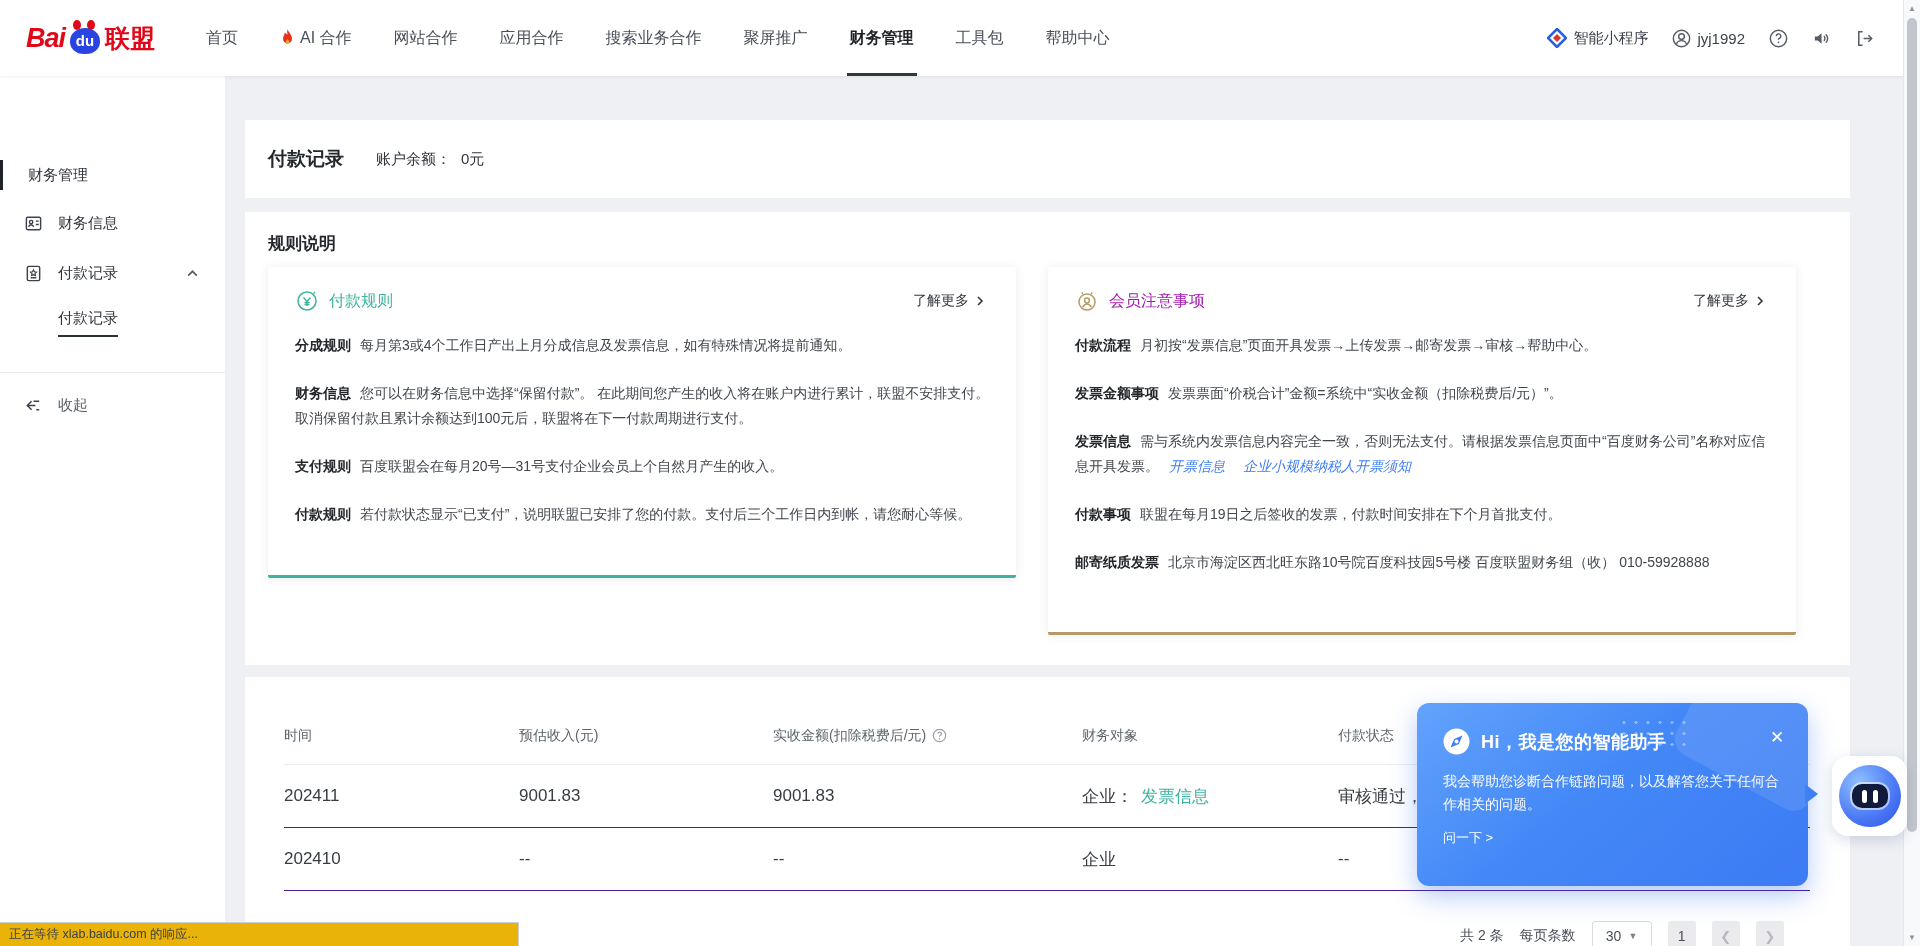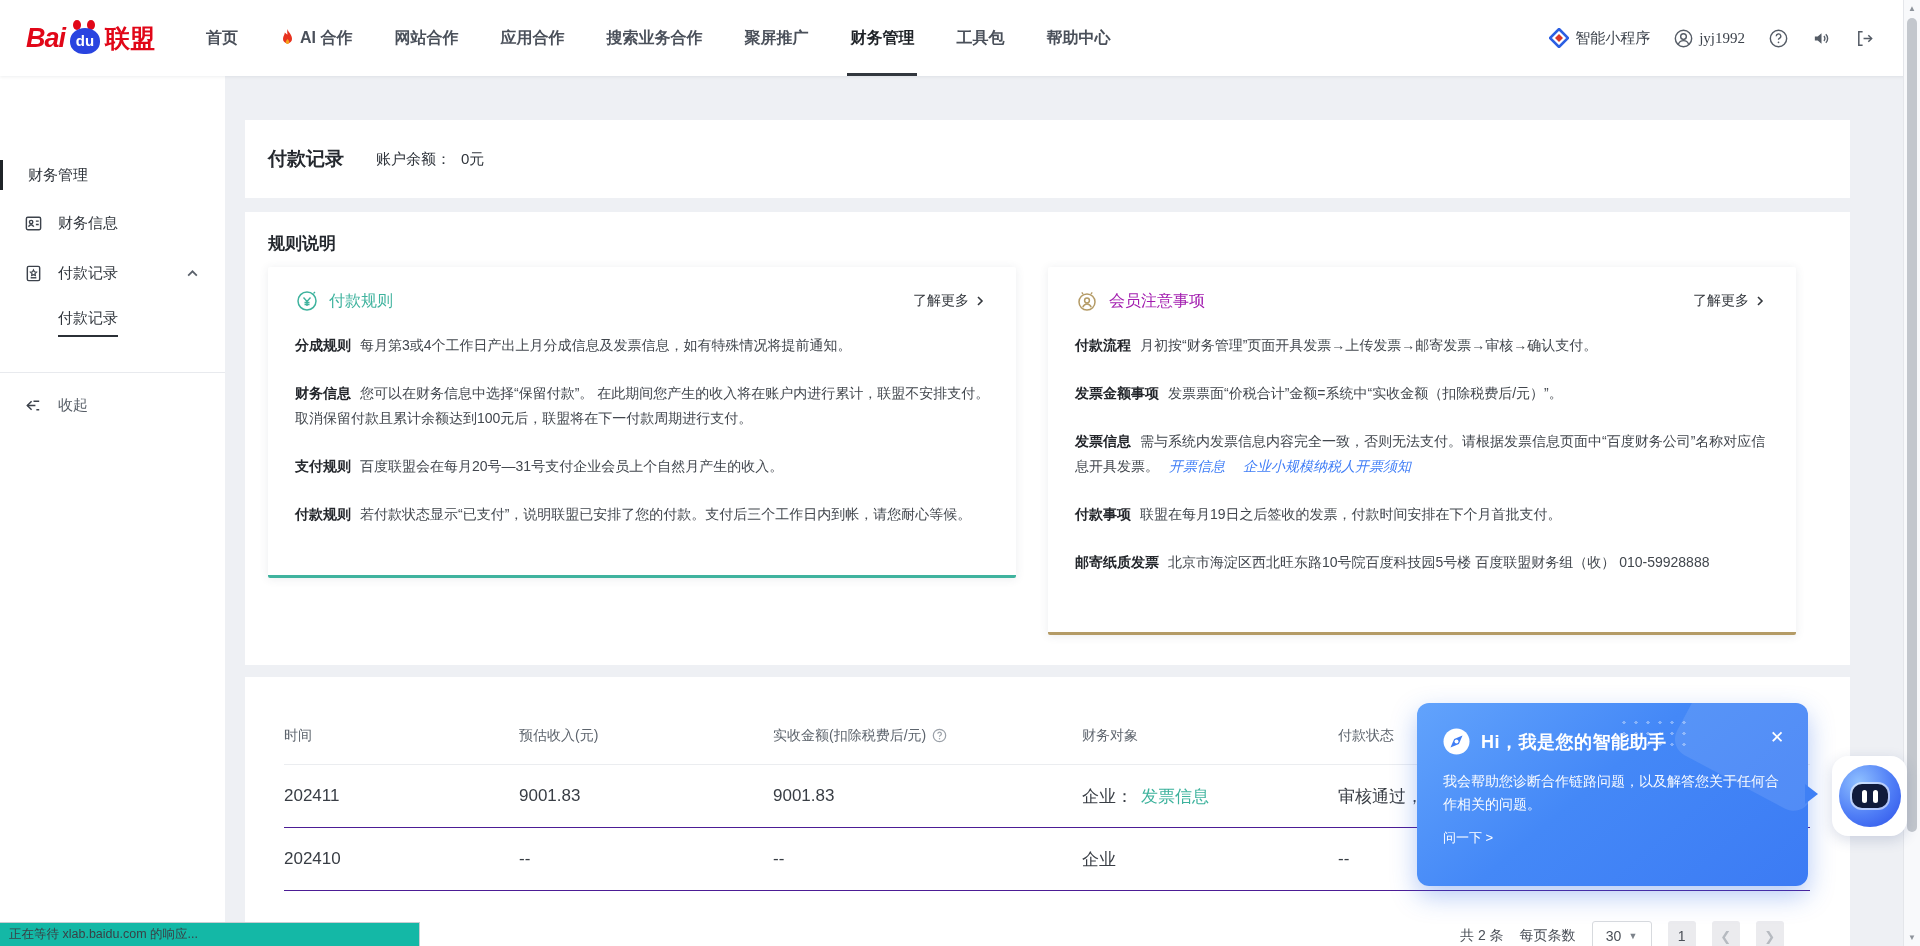--- a/index.html
+++ b/index.html
@@ -13,26 +13,26 @@
   .logo { display:flex; align-items:center; margin-left:26px; cursor:pointer; }
   .logo-bai { color:#e10718; font-size:27px; font-weight:bold; font-style:italic; letter-spacing:-1px; }
   .logo-paw { position:relative; width:36px; height:36px; margin:0 2px; }
   .logo-paw .pad { position:absolute; left:3px; top:8px; width:30px; height:26px; background:#2944e0; border-radius:50% 50% 46% 46%; }
   .logo-paw .toe { position:absolute; width:8px; height:10px; background:#e10718; border-radius:50%; top:0; }
   .logo-paw .toe.t1 { left:6px; } .logo-paw .toe.t2 { left:20px; }
   .logo-du { position:absolute; left:3px; top:12px; width:30px; text-align:center; color:#fff; font-size:15px; font-weight:bold; }
   .logo-lm { color:#e10718; font-size:25px; font-weight:bold; }
 
   .nav { display:flex; margin-left:30px; height:76px; align-items:stretch; }
-  .nav-item { position:relative; display:flex; align-items:center; padding:0 21px; font-size:16px; color:#4a505a; cursor:pointer; white-space:nowrap;font-weight:bold; }
+  .nav-item { position:relative; display:flex; align-items:center; padding:0 21px; font-size:16px; color:#4a505a; cursor:pointer; white-space:nowrap; }
   .nav-item.active { color:#1d2126; font-weight:bold; }
   .nav-item.active::after { content:""; position:absolute; left:18px; right:18px; bottom:0; height:3px; background:#32373e; }
   .flame { width:15px; height:18px; margin-right:5px; }
 
-  .header-right { margin-left:auto; margin-right:46px; display:flex; align-items:center; gap:24px;font-family:Liberation Serif, serif; }
+  .header-right { margin-left:auto; margin-right:46px; display:flex; align-items:center; gap:24px; }
   .hr-item { display:flex; align-items:center; gap:6px; font-size:15px; color:#3c424b; cursor:pointer; }
   .diamond { width:20px; height:20px; }
   .hicon { width:19px; height:19px; color:#555c66; }
 
   
   .sidebar { position:absolute; top:76px; left:0; width:225px; height:870px; background:#fff; z-index:5; }
   .side-row { position:absolute; left:0; width:225px; height:28px; display:flex; align-items:center; font-size:15px; color:#2f343b; cursor:pointer; }
   .side-indicator { position:absolute; left:0; top:84px; width:3px; height:30px; background:#1f2328; }
   .side-title { top:85px; padding-left:28px; }
   .side-item1 { top:133px; } .side-item2 { top:183px; }
@@ -120,21 +120,21 @@
   .robot-eye { width:5px; height:13px; background:#fff; border-radius:2.5px; }
 
   
   .scrollbar { position:absolute; right:0; top:0; width:17px; height:946px; background:#f8f9fb;
                border-left:1px solid #e4e6ea; z-index:25; }
   .sb-up, .sb-down { position:absolute; left:0; width:16px; text-align:center; font-size:8px; color:#8d939b; cursor:pointer; }
   .sb-up { top:4px; } .sb-down { bottom:4px; }
   .sb-thumb { position:absolute; left:3px; top:18px; width:10px; height:814px; background:#c3c7cd; border-radius:5px; cursor:pointer; }
 
   
-  .statusbar { position:absolute; left:0; top:922px; width:420px; height:24px; background:#14b8a6;
+  .statusbar { position:absolute; left:0; top:922px; width:519px; height:24px; background:#eab308;
                border:1px solid #c9cdd2; border-left:none; border-bottom:none; z-index:40;
                font-size:12.5px; color:#3a3f45; line-height:22px; padding-left:9px; }
 </style>
 </head>
 <body>
 
 <div class="app">
 
   <div class="header">
     <div class="logo">
@@ -304,21 +304,21 @@
         </svg>
         <span class="card-title">会员注意事项</span>
         <span class="more">
           <span>了解更多</span>
           <svg viewBox="0 0 12 12" fill="none" stroke="#33373d" stroke-width="1.6">
               <path d="M4 2l4 4-4 4"></path>
             </svg>
         </span>
       </div>
       <div class="card-body">
-        <p class="para"><b>付款流程</b><span>月初按“财务管理”页面开具发票→上传发票→邮寄发票→审核→确认支付。</span></p>
+        <p class="para"><b>付款流程</b><span>月初按“发票信息”页面开具发票→上传发票→邮寄发票→审核→帮助中心。</span></p>
         <p class="para"><b>发票金额事项</b><span>发票票面“价税合计”金额=系统中“实收金额（扣除税费后/元）”。</span></p>
         <p class="para"><b>发票信息</b><span>需与系统内发票信息内容完全一致，否则无法支付。请根据发票信息页面中“百度财务公司”名称对应信息开具发票。</span><a class="card-link">开票信息</a><a class="card-link">企业小规模纳税人开票须知</a></p>
         <p class="para"><b>付款事项</b><span>联盟在每月19日之后签收的发票，付款时间安排在下个月首批支付。</span></p>
         <p class="para"><b>邮寄纸质发票</b><span>北京市海淀区西北旺东路10号院百度科技园5号楼 百度联盟财务组（收） 010-59928888</span></p>
       </div>
     </div>
   </div>
 
   <div class="panel panel3">
     <div class="table">

